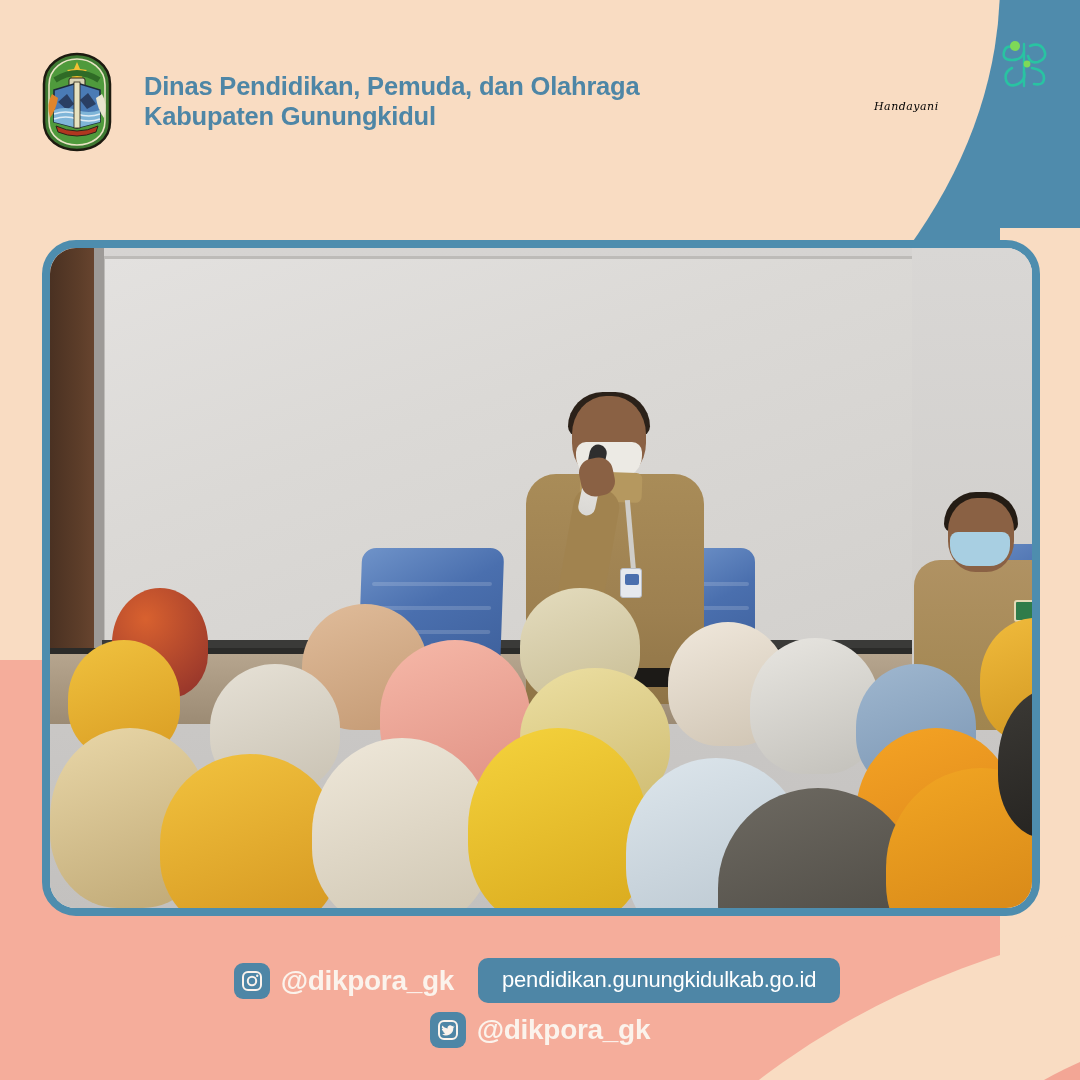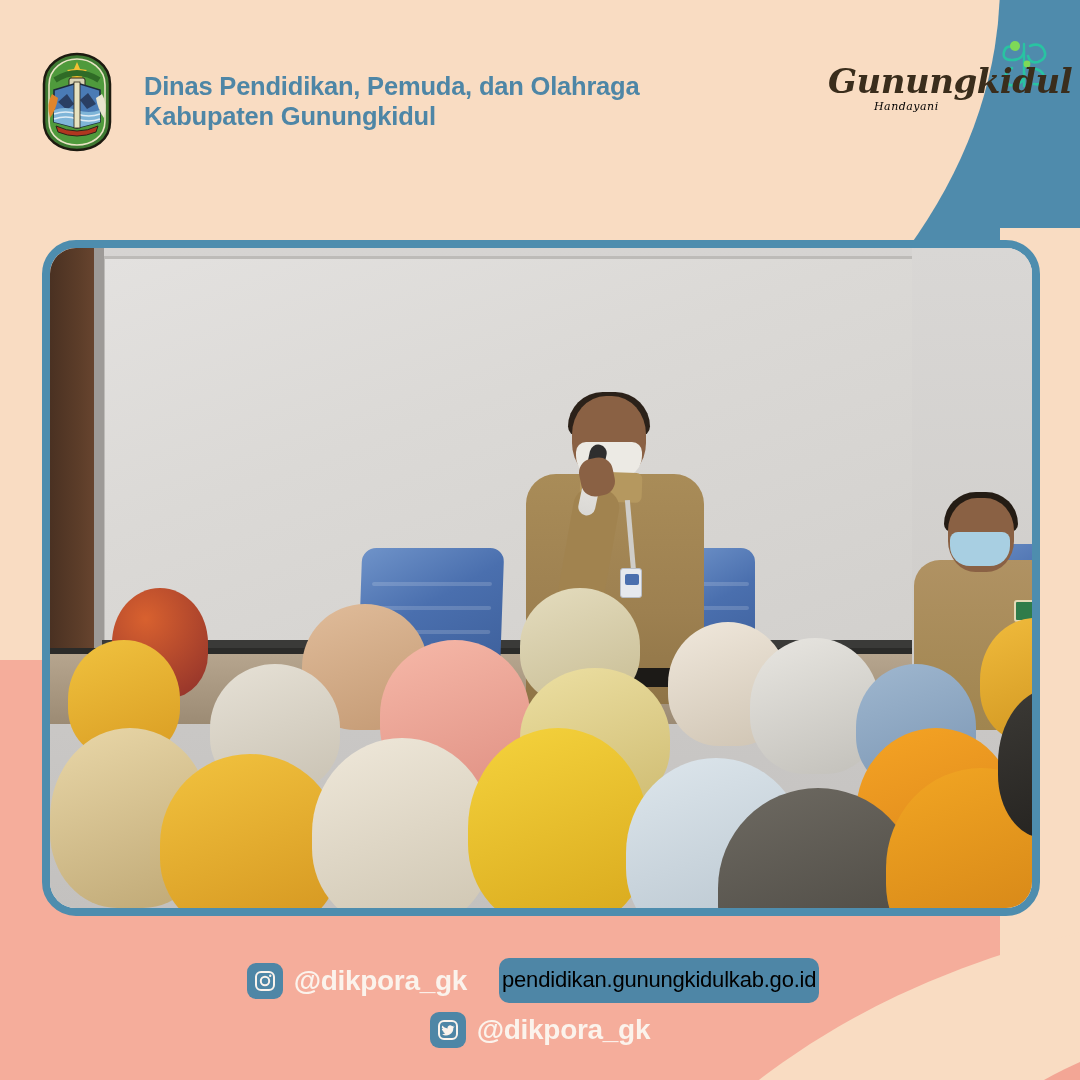--- a/index.html
+++ b/index.html
@@ -302,28 +302,28 @@
   .sc-label {
     color: #FBF3EC;
     font-size: 28px;
     font-weight: bold;
     letter-spacing: -0.3px;
     white-space: nowrap;
   }
   .sc-label.small { font-size: 19px; font-weight: bold; }
   .url-pill {
     background: #4E86A6;
-    color: #000000;
+    color: #ffffff;
     border-radius: 10px;
-    padding: 9px 3px 10px;
+    padding: 9px 24px 10px;
     font-size: 22px;
     font-weight: normal;
     letter-spacing: -0.2px;
     white-space: nowrap;
-    margin: 0 14px;
+    margin: 0 6px;
   }
 </style>
 </head>
 <body>
 
 <div class="poster">
 
   <div class="bg-blue"></div>
   <div class="bg-peach-top2"></div>
   <div class="bg-peach-top"></div>
@@ -362,21 +362,20 @@
   <div class="brandmark">
     <svg class="brand-ornament" viewBox="0 0 58 58" xmlns="http://www.w3.org/2000/svg">
       <path d="M20 12 Q12 8 10 16 Q8 24 18 24 Q28 24 30 16" fill="none" stroke="#29C3A2" stroke-width="2.6" stroke-linecap="round"></path>
       <path d="M36 10 Q46 6 50 14 Q54 22 44 26 Q36 28 34 20" fill="none" stroke="#29C3A2" stroke-width="2.6" stroke-linecap="round"></path>
       <path d="M18 32 Q10 36 12 44 Q14 52 24 48 Q32 44 30 36" fill="none" stroke="#29C3A2" stroke-width="2.6" stroke-linecap="round"></path>
       <path d="M38 32 Q50 34 50 42 Q50 50 40 48" fill="none" stroke="#29C3A2" stroke-width="2.6" stroke-linecap="round"></path>
       <path d="M30 8 L30 50" stroke="#29C3A2" stroke-width="2.4" stroke-linecap="round"></path>
       <circle cx="21" cy="10" r="5" fill="#7ED957"></circle>
       <circle cx="33" cy="28" r="3.4" fill="#7ED957"></circle>
     </svg>
-    <div class="brand-text">Gunungkidul</div>
     <div class="brand-tag">Handayani</div>
   </div>
 
   <div class="photo-card">
     <div class="photo">
       <div class="wall"></div>
       <div class="wall-dark-left"></div>
       <div class="screen"></div>
       <div class="screen-frame-l"></div>
       <div class="screen-shadow"></div>

